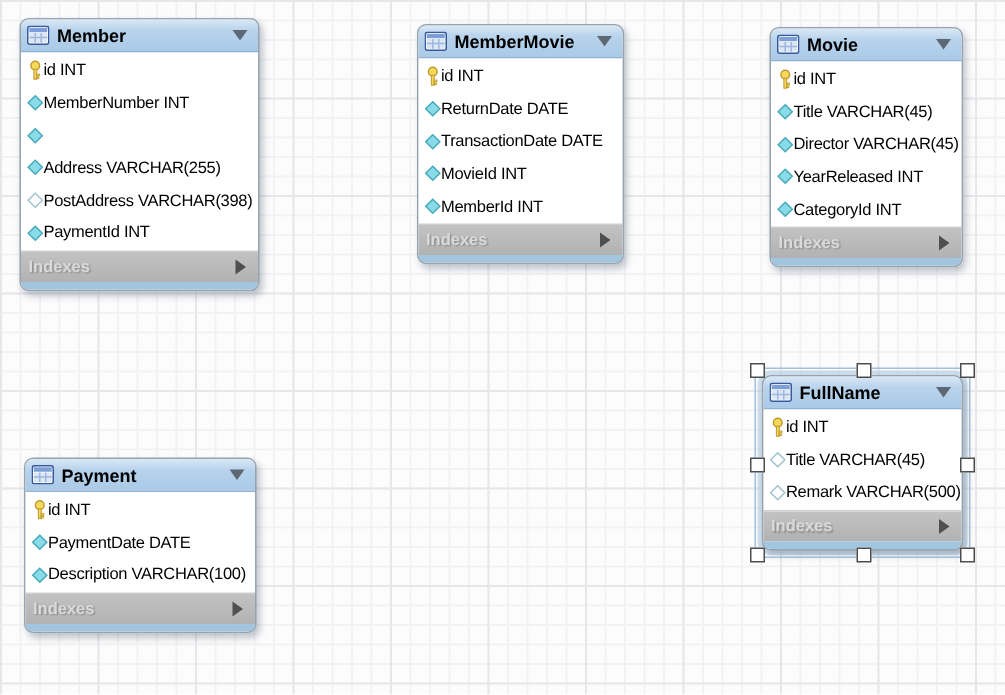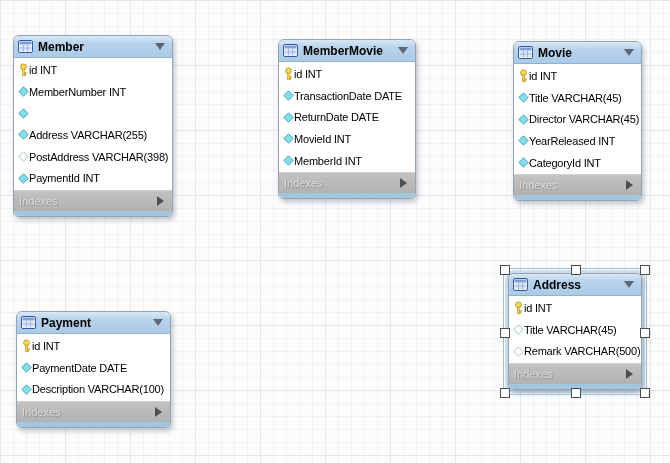--- a/index.html
+++ b/index.html
@@ -14,21 +14,20 @@
       linear-gradient(to bottom,#f2f2f4 1px,transparent 1px);
     background-size:65px 65px,65px 65px,13px 13px,13px 13px;
   }
   .mwb-table{
     position:absolute;
     border:1px solid #96a4b0;
     border-radius:6px;
     background:#ffffff;
     box-shadow:2px 3px 5px rgba(100,112,128,0.40);
     overflow:visible;
-    margin-top:23px;
   }
   .tbl-clip{border-radius:5px;overflow:hidden;}
   .tbl-header{
     height:21px;
     display:flex;
     align-items:center;
     gap:5px;
     padding:0 7px 0 4px;
     background:linear-gradient(180deg,#d9e8f5 0%,#b8d3ec 35%,#aacae7 100%);
     border-bottom:1px solid #8fb2d0;
@@ -47,21 +46,21 @@
   .column-row svg{flex:0 0 auto;}
   .diamond-shape{fill:#8adbe8;stroke:#45aabb;stroke-width:1;}
   .column-row.hollow .diamond-shape{fill:#ffffff;stroke:#9fc4cc;}
   .tbl-indexes{
     height:20px;display:flex;align-items:center;
     padding:0 8px 0 5px;
     background:linear-gradient(180deg,#c2c2c2 0%,#b2b2b2 100%);
     border-top:1px solid #cfcfcf;
   }
   .indexes-label{
-    font-size:11px;font-weight:normal;color:#dadada;
+    font-size:11px;font-weight:bold;color:#dadada;
     text-shadow:1px 1px 1px #8f8f8f;
   }
   .expand-arrow{
     margin-left:auto;width:0;height:0;
     border-top:5px solid transparent;border-bottom:5px solid transparent;
     border-left:7px solid #4f4f4f;
   }
   .tbl-bottom{height:5px;background:#a3c6e0;}
   
   .selection-frame{position:absolute;inset:-6px;border:1px solid #9fc0da;display:none;pointer-events:none;}
@@ -191,30 +190,30 @@
 
     <span class="column-label">id INT</span>
   </div>
           <div class="column-row">
 
     <span style="display:inline-flex;">
       <svg width="11" height="11" viewBox="0 0 11 11">
         <polygon class="diamond-shape" points="5.5,0.8 10.2,5.5 5.5,10.2 0.8,5.5"></polygon>
       </svg>
     </span>
+    <span class="column-label">ReturnDate DATE</span>
+  </div>
+          <div class="column-row">
+
+    <span style="display:inline-flex;">
+      <svg width="11" height="11" viewBox="0 0 11 11">
+        <polygon class="diamond-shape" points="5.5,0.8 10.2,5.5 5.5,10.2 0.8,5.5"></polygon>
+      </svg>
+    </span>
     <span class="column-label">TransactionDate DATE</span>
-  </div>
-          <div class="column-row">
-
-    <span style="display:inline-flex;">
-      <svg width="11" height="11" viewBox="0 0 11 11">
-        <polygon class="diamond-shape" points="5.5,0.8 10.2,5.5 5.5,10.2 0.8,5.5"></polygon>
-      </svg>
-    </span>
-    <span class="column-label">ReturnDate DATE</span>
   </div>
           <div class="column-row">
 
     <span style="display:inline-flex;">
       <svg width="11" height="11" viewBox="0 0 11 11">
         <polygon class="diamond-shape" points="5.5,0.8 10.2,5.5 5.5,10.2 0.8,5.5"></polygon>
       </svg>
     </span>
     <span class="column-label">MovieId INT</span>
   </div>
@@ -325,21 +324,21 @@
         <span style="display:inline-flex;">
           <svg width="15" height="13" viewBox="0 0 15 13">
             <rect x="0.5" y="0.5" width="14" height="12" rx="1.5" fill="#ffffff" stroke="#39599c"></rect>
             <rect x="1.5" y="1.5" width="12" height="3" fill="#7b9fd6"></rect>
             <rect x="1.5" y="5" width="12" height="6.5" fill="#dce7f6"></rect>
             <line x1="5.5" y1="5" x2="5.5" y2="11.5" stroke="#9fb6dd" stroke-width="1"></line>
             <line x1="9.5" y1="5" x2="9.5" y2="11.5" stroke="#9fb6dd" stroke-width="1"></line>
             <line x1="1.5" y1="8" x2="13.5" y2="8" stroke="#9fb6dd" stroke-width="1"></line>
           </svg>
         </span>
-        <span class="tbl-title">Address</span>
+        <span class="tbl-title">FullName</span>
         <span class="collapse-arrow"></span>
       </div>
       <div class="tbl-columns">
           <div class="column-row">
     <span style="display:inline-flex;">
       <svg width="11" height="14" viewBox="0 0 11 14">
         <circle cx="5.5" cy="3.8" r="2.9" fill="#f5d95a" stroke="#bf9b30" stroke-width="1"></circle>
         <rect x="4.6" y="6.2" width="1.9" height="6.6" fill="#f5d95a" stroke="#bf9b30" stroke-width="0.7"></rect>
         <rect x="6.3" y="9.4" width="2" height="1.2" fill="#f5d95a" stroke="#bf9b30" stroke-width="0.6"></rect>
         <rect x="6.3" y="11.3" width="1.6" height="1.1" fill="#f5d95a" stroke="#bf9b30" stroke-width="0.6"></rect>
@@ -367,21 +366,21 @@
     <span class="column-label">Remark VARCHAR(500)</span>
   </div>
         </div>
       <div class="tbl-indexes">
         <span class="indexes-label">Indexes</span>
         <span class="expand-arrow"></span>
       </div>
       <div class="tbl-bottom"></div>
     </div>
   </div>
-    <div class="mwb-table" style="left: 16px; top: 288px; width: 153px;">
+    <div class="mwb-table" style="left: 16px; top: 305px; width: 153px;">
 
     <div class="tbl-clip">
       <div class="tbl-header">
         <span style="display:inline-flex;">
           <svg width="15" height="13" viewBox="0 0 15 13">
             <rect x="0.5" y="0.5" width="14" height="12" rx="1.5" fill="#ffffff" stroke="#39599c"></rect>
             <rect x="1.5" y="1.5" width="12" height="3" fill="#7b9fd6"></rect>
             <rect x="1.5" y="5" width="12" height="6.5" fill="#dce7f6"></rect>
             <line x1="5.5" y1="5" x2="5.5" y2="11.5" stroke="#9fb6dd" stroke-width="1"></line>
             <line x1="9.5" y1="5" x2="9.5" y2="11.5" stroke="#9fb6dd" stroke-width="1"></line>

